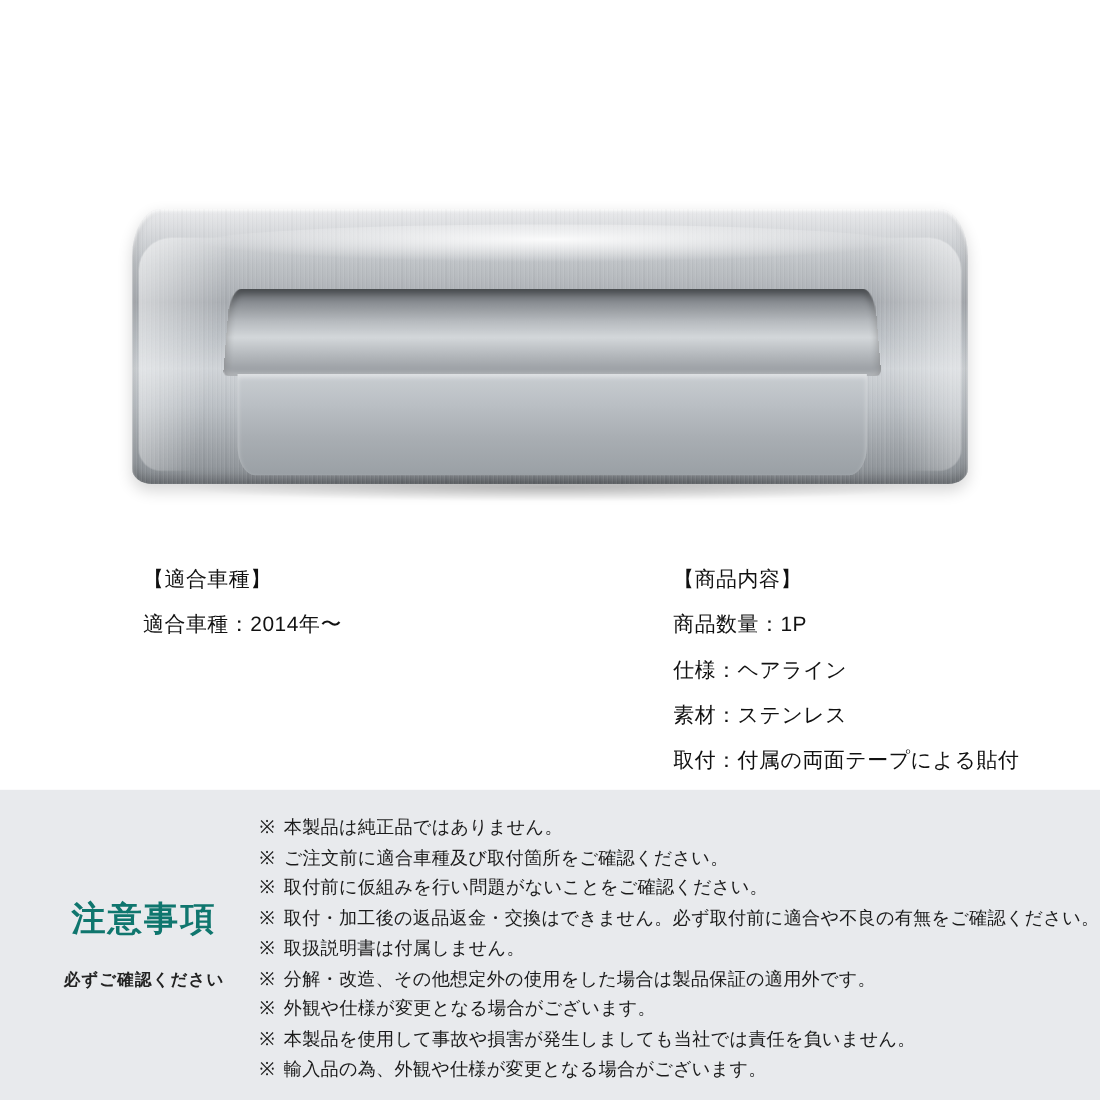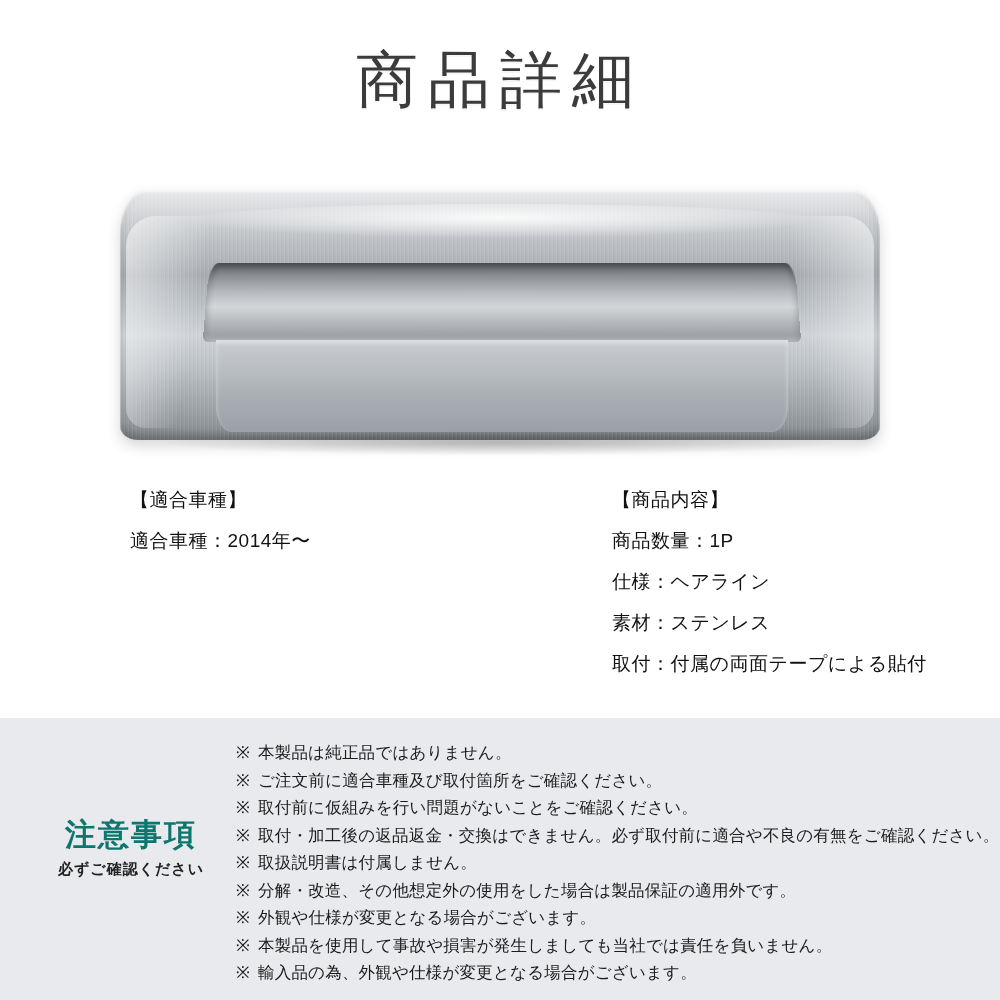--- a/index.html
+++ b/index.html
@@ -143,41 +143,41 @@
   }
 
   
   .specs {
     position: absolute;
     top: 490px; left: 0; width: 1000px; height: 200px;
   }
   .spec-col { position: absolute; font-size: 19px; color: #1d1d1d; line-height: 1.0; }
   .spec-col.left  { left: 130px; top: 0; }
   .spec-col.right { left: 612px; top: 0; }
-  .spec-head { font-size: 19px; margin-bottom: 22px; color: #111; letter-spacing: .5px; }
+  .spec-head { font-size: 19px; margin-bottom: 22px; color: #111; letter-spacing: .5px; margin-top: 28px; }
   .spec-line { font-size: 19px; margin-bottom: 22px; color: #111; letter-spacing: .5px; white-space: nowrap; }
 
   
   .notes {
     position: absolute;
     left: 0; top: 718px; width: 1000px; height: 282px;
     background: #e8eaed;
   }
   .notes-label {
     position: absolute;
     left: 36px; top: 96px;
     width: 190px; text-align: center;
   }
   .notes-title {
     font-size: 31px; font-weight: bold; color: #0f766e;
     letter-spacing: 2px;
     font-family: "DejaVu Sans", "Liberation Sans", sans-serif;
   }
   .notes-sub {
-    margin-top: 4px;
+    margin-top: 25px;
     font-size: 15px; font-weight: bold; color: #222; letter-spacing: 1px;
   }
   .notes-list {
     position: absolute;
     left: 236px; top: 26px; right: 14px;
   }
   .note-item {
     font-size: 16.5px;
     color: #1b1b1b;
     line-height: 1.0;
@@ -185,23 +185,20 @@
     white-space: nowrap;
     letter-spacing: .2px;
   }
   .note-mark { margin-right: 8px; }
 </style>
 </head>
 <body>
 
 <div id="page">
 
-  <div class="title-area">
-    <div class="title-text">商品詳細</div>
-  </div>
 
   <div class="photo-area">
     <div class="handle-wrap">
       <div class="handle-body">
         <div class="hairline"></div>
         <div class="top-glare"></div>
         <div class="handle-groove"></div>
         <div class="handle-face"></div>
         <div class="bevel-l"></div>
         <div class="bevel-r"></div>

